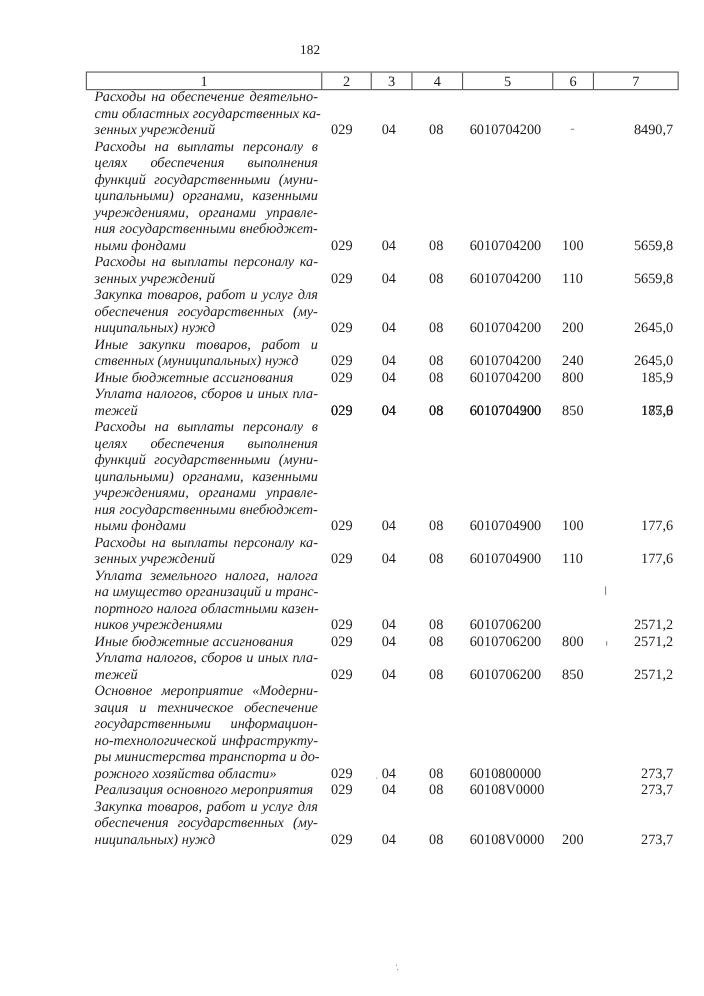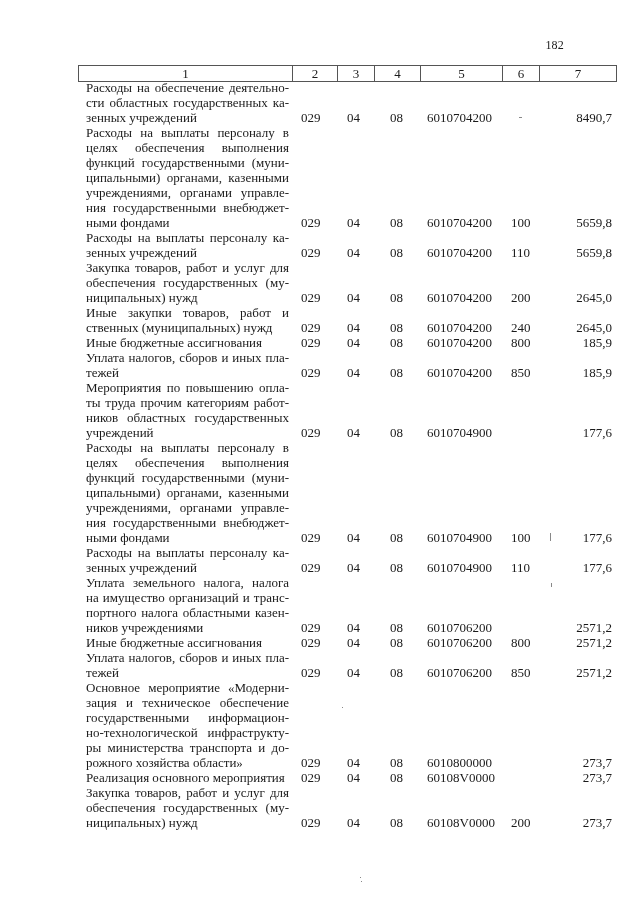--- a/index.html
+++ b/index.html
@@ -1,27 +1,27 @@
 <!DOCTYPE html>
 <html><head>
 <meta charset="utf-8">
 <style>
   html, body { margin: 0; padding: 0; background: #ffffff; }
   body { width: 640px; height: 905px; position: relative; overflow: hidden;
          font-family: "Liberation Serif", "DejaVu Serif", serif; color: #1a1a1a; }
-  .page-number { position: absolute; top: 38px; left: 0; width: 564px; text-align: right;
+  .page-number { position: absolute; top: 38px; left: 0; width: 564px; text-align: center;
                  font-size: 12px; letter-spacing: 0.2px; }
   .header-table { position: absolute; top: 65px; left: 78px; width: 539px; height: 17px;
                   border: 1px solid #555; box-sizing: border-box; display: flex; }
   .header-table .hc { height: 100%; border-right: 1px solid #555; box-sizing: border-box;
                       font-size: 13px; line-height: 15px; text-align: center; }
   .header-table .hc:last-child { border-right: none; }
   .body { position: absolute; top: 80px; left: 0; width: 640px; }
   .row { position: relative; display: flex; font-size: 13px; line-height: 15px; }
-  .c-desc { margin-left: 86px; width: 203px; text-align: justify; }
+  .c-desc { margin-left: 86px; width: 203px; text-align: justify; font-style: italic; }
   .c-desc .ln { display: block; text-align: justify; text-align-last: justify; white-space: nowrap; overflow: visible; }
   .c-desc .ln.last { text-align-last: left; }
   .vals { position: absolute; left: 0; bottom: 0; width: 640px; height: 15px; }
   .v { position: absolute; bottom: 0; white-space: nowrap; }
   .v.c2 { left: 301px; }
   .v.c3 { left: 347px; text-align: center; }
   .v.c4 { left: 390px; }
   .v.c5 { left: 427px; text-align: right; }
   .v.c6 { left: 511px; }
   .v.c7 { right: 28px; text-align: right; }
@@ -141,26 +141,20 @@
       <div class="vals">
         <span class="v c2">029</span>
         <span class="v c3">04</span>
         <span class="v c4">08</span>
         <span class="v c5">6010704200</span>
         <span class="v c6">850</span>
         <span class="v c7">185,9</span>
       </div>
     </div>
     <div class="row">
-      <div class="c-desc">
-        <span class="ln">Мероприятия по повышению опла-</span>
-        <span class="ln">ты труда прочим категориям работ-</span>
-        <span class="ln">ников областных государственных</span>
-        <span class="ln last">учреждений</span>
-      </div>
       <div class="vals">
         <span class="v c2">029</span>
         <span class="v c3">04</span>
         <span class="v c4">08</span>
         <span class="v c5">6010704900</span>
         <span class="v c6"></span>
         <span class="v c7">177,6</span>
       </div>
     </div>
     <div class="row">

